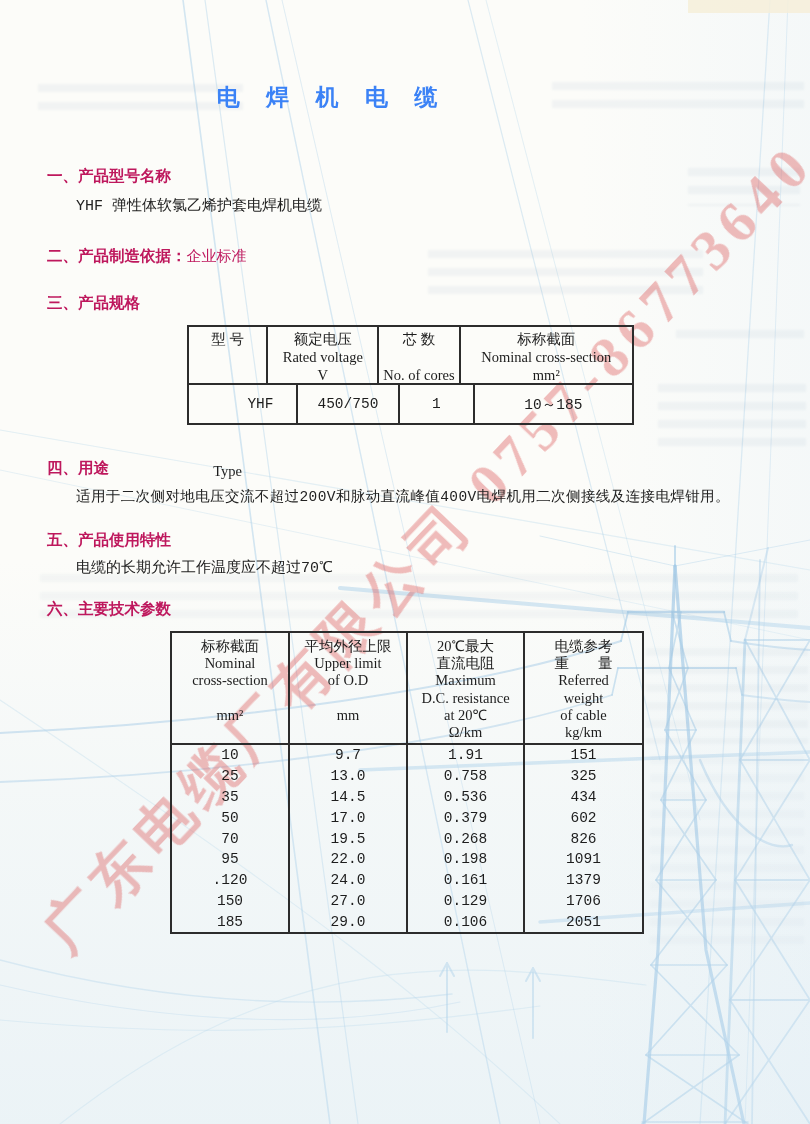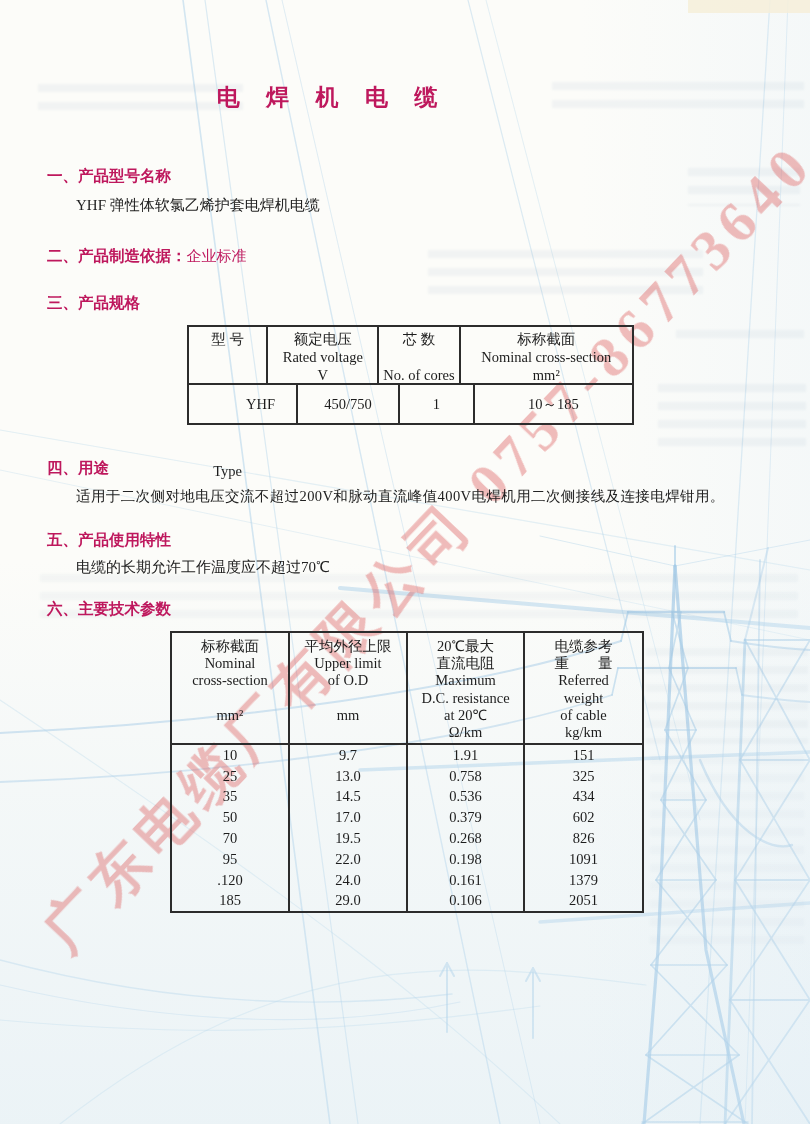--- a/index.html
+++ b/index.html
@@ -23,24 +23,24 @@
   .g6{left:658px;top:384px;width:148px;height:68px;}
   .g7{left:40px;top:574px;width:758px;height:52px;opacity:.38;}
   .g8{left:646px;top:648px;width:162px;height:96px;opacity:.35;}
   .g9{left:650px;top:756px;width:154px;height:192px;opacity:.25;}
   
   .watermark{position:absolute;left:26px;top:915px;transform:rotate(-46.5deg);transform-origin:0 0;
     font-family:"Liberation Serif",serif;font-weight:bold;font-size:58px;letter-spacing:8px;
     color:rgba(222,98,98,.42);white-space:nowrap;filter:blur(.6px);pointer-events:none;}
   
   .title{position:absolute;left:0;top:82px;width:664px;margin:0;text-align:center;
-    font-family:"Liberation Sans",sans-serif;font-weight:bold;font-size:23px;letter-spacing:10px;color:#be185d;}
+    font-family:"Liberation Sans",sans-serif;font-weight:bold;font-size:23px;letter-spacing:10px;color:#3b82f6;}
   .h{position:absolute;font-family:"Liberation Sans",sans-serif;font-weight:bold;font-size:15.5px;color:#be185d;}
   .b{position:absolute;font-size:15px;color:#222;}
-  .serif{font-family:Liberation Serif, serif;}
+  .serif{font-family:Liberation Mono, monospace;}
   .s1h{left:47px;top:166px;} .s1b{left:76px;top:196px;}
   .s2h{left:47px;top:246px;} .s2h .val{font-family:"Liberation Serif",serif;font-weight:normal;font-size:15px;}
   .s3h{left:47px;top:293px;text-align:right;}
   .s4h{left:47px;top:458px;} .s4b{left:76px;top:487px;white-space:nowrap;font-size:14.5px;letter-spacing:.4px;}
   .s5h{left:47px;top:530px;} .s5b{left:76px;top:558px;}
   .s6h{left:47px;top:599px;}
   
   .t1{position:absolute;left:187px;top:325px;width:447px;border:2px solid #2c2c2c;background:transparent;box-sizing:border-box;}
   .t1h{display:flex;border-bottom:2px solid #2c2c2c;height:56px;}
   .t1h>div{box-sizing:border-box;border-right:2px solid #2c2c2c;display:flex;flex-direction:column;
@@ -324,20 +324,26 @@
           <div>1091</div>
         </div>
 
         <div class="t2r serif">
           <div>.120</div>
           <div>24.0</div>
           <div>0.161</div>
           <div>1379</div>
         </div>
 
+        <div class="t2r serif">
+          <div>150</div>
+          <div>27.0</div>
+          <div>0.129</div>
+          <div>1706</div>
+        </div>
 
         <div class="t2r serif">
           <div>185</div>
           <div>29.0</div>
           <div>0.106</div>
           <div>2051</div>
         </div>
       </div>
   </div>
 

